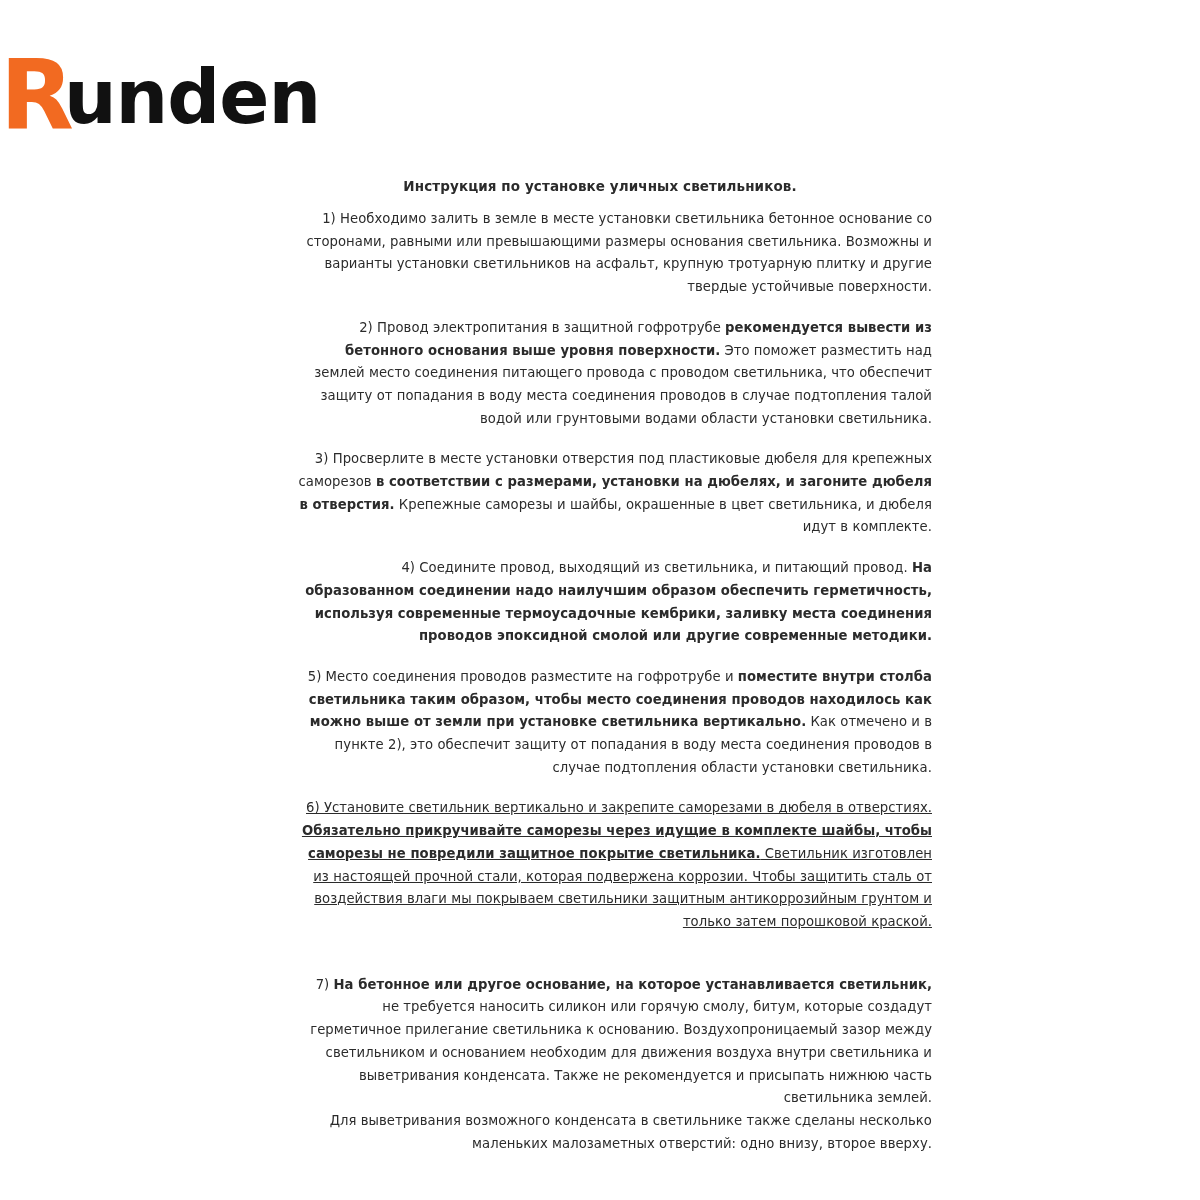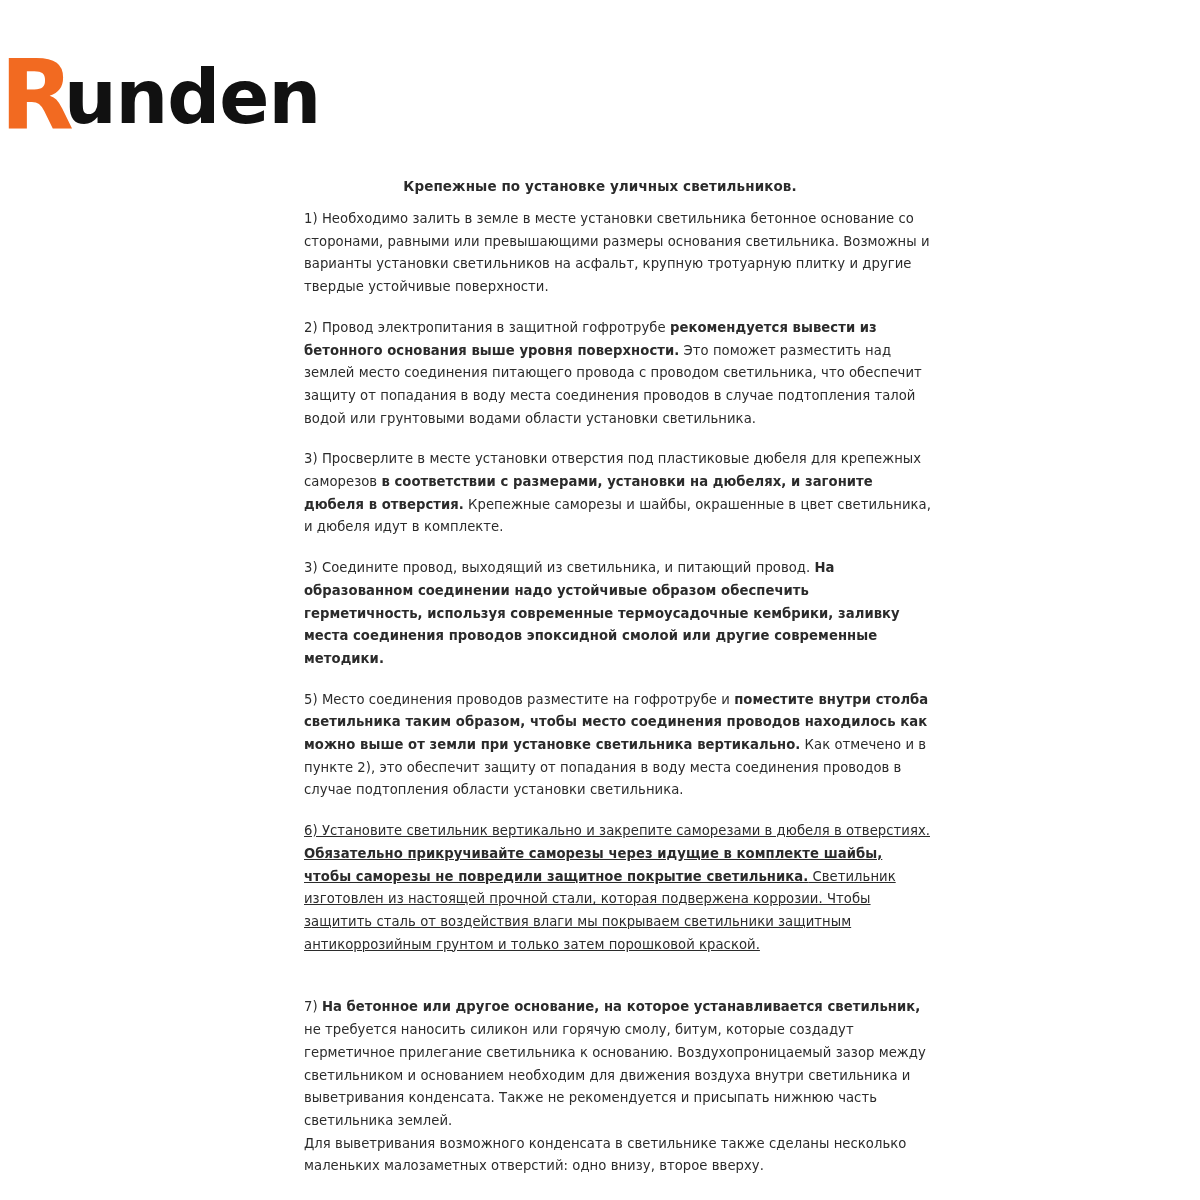--- a/index.html
+++ b/index.html
@@ -68,21 +68,22 @@
     position: absolute;
     top: 208px;
     left: 292px;
     width: 640px;
     font-size: 13.2px;
     line-height: 1.72;
     color: #2b2b2b;
     letter-spacing: 0.05px;
   }
   .content p {
-    margin: 0 0 18px 12px;
+    margin: 0 0 18px 4px;
+    text-align: right;
   }
   .gap-large {
     margin-bottom: 40px !important;
     text-decoration: underline;
   }
   .gap-xl {
     margin-bottom: 56px !important;
   }
   b { font-weight: bold; }
 </style>
@@ -90,26 +91,26 @@
 <body>
 
 <div class="page">
 
   <div class="logo-block">
     <span class="logo-wrap">
       <span class="logo-r">R</span><span class="logo-rest">unden</span>
     </span>
   </div>
 
-  <div class="doc-title">Крепежные по установке уличных светильников.</div>
+  <div class="doc-title">Инструкция по установке уличных светильников.</div>
 
   <div class="content">
     <p><span>1)  Необходимо залить в земле в месте установки светильника бетонное основание со сторонами, равными или превышающими размеры основания светильника. Возможны и варианты установки светильников на асфальт, крупную тротуарную плитку и другие твердые устойчивые поверхности.</span></p>
     <p><span>2) Провод электропитания в защитной гофротрубе </span><b>рекомендуется вывести из бетонного основания выше уровня поверхности.</b><span>   Это поможет разместить над землей место соединения питающего провода с проводом светильника, что обеспечит защиту от попадания в воду места соединения проводов в случае подтопления талой водой или грунтовыми водами области установки светильника.</span></p>
     <p><span>3)  Просверлите в месте установки отверстия под пластиковые дюбеля для крепежных саморезов </span><b>в соответствии с размерами, установки на дюбелях, и загоните дюбеля в отверстия.</b><span>  Крепежные саморезы и шайбы, окрашенные в цвет светильника, и дюбеля идут в комплекте.</span></p>
-    <p><span>3) Соедините провод, выходящий из светильника, и питающий провод. </span><b>На образованном соединении надо устойчивые образом обеспечить герметичность, используя современные термоусадочные кембрики, заливку места соединения проводов эпоксидной смолой или другие современные методики.</b></p>
+    <p><span>4) Соедините провод, выходящий из светильника, и питающий провод. </span><b>На образованном соединении надо наилучшим образом обеспечить герметичность, используя современные термоусадочные кембрики, заливку места соединения проводов эпоксидной смолой или другие современные методики.</b></p>
     <p><span>5) Место соединения проводов разместите на гофротрубе и </span><b>поместите внутри столба светильника таким образом, чтобы место соединения проводов находилось как можно выше от земли при установке светильника вертикально.</b><span> Как отмечено и в пункте 2), это обеспечит защиту от попадания в воду места соединения проводов в случае подтопления области установки светильника.</span></p>
     <p class="gap-large"><span>6) Установите светильник вертикально и закрепите саморезами в дюбеля в отверстиях. </span><b>Обязательно прикручивайте саморезы через идущие в комплекте шайбы, чтобы саморезы не повредили защитное покрытие светильника.</b><span> Светильник изготовлен из настоящей прочной стали, которая подвержена коррозии.  Чтобы защитить сталь от воздействия влаги мы покрываем светильники защитным антикоррозийным грунтом и только затем порошковой краской.</span></p>
     <p class="gap-xl"><span>7) </span><b>На бетонное или другое основание, на которое устанавливается светильник,</b><span></span><br><span>не требуется наносить силикон или горячую смолу, битум, которые создадут герметичное прилегание светильника к основанию. Воздухопроницаемый зазор между светильником и основанием необходим для движения воздуха внутри светильника и выветривания конденсата. Также не рекомендуется и присыпать нижнюю часть светильника землей.</span><br><span>Для выветривания возможного конденсата в светильнике также сделаны несколько маленьких малозаметных отверстий: одно внизу, второе вверху.</span></p>
 
   </div>
 
 </div>
 
 </body></html>

